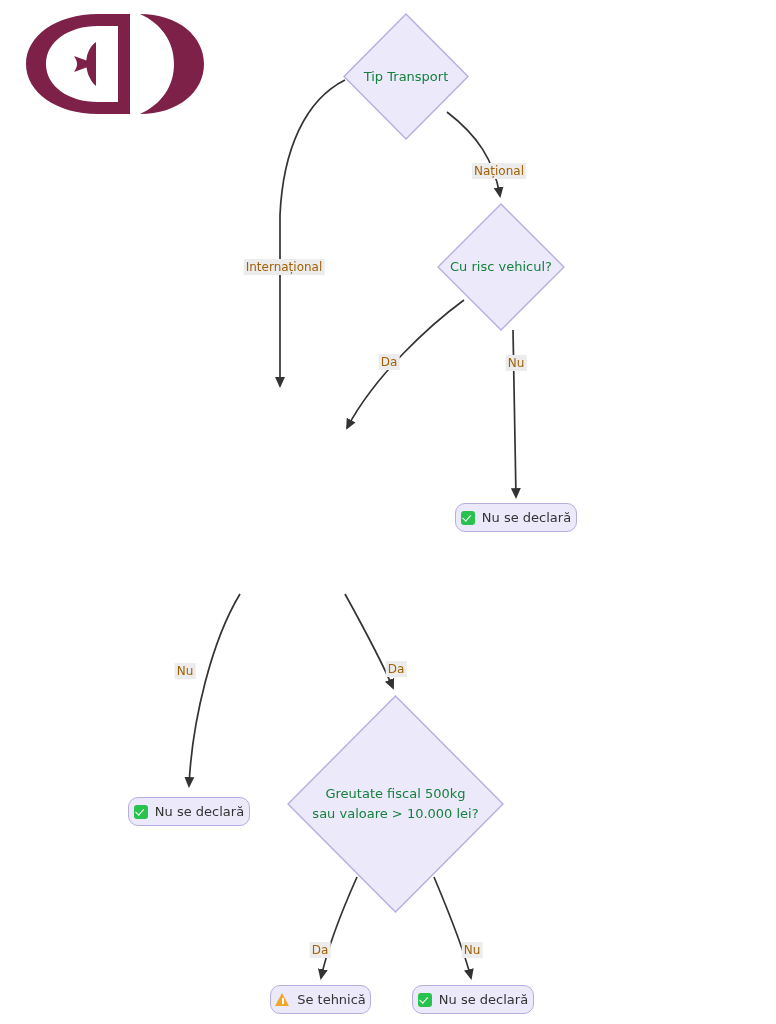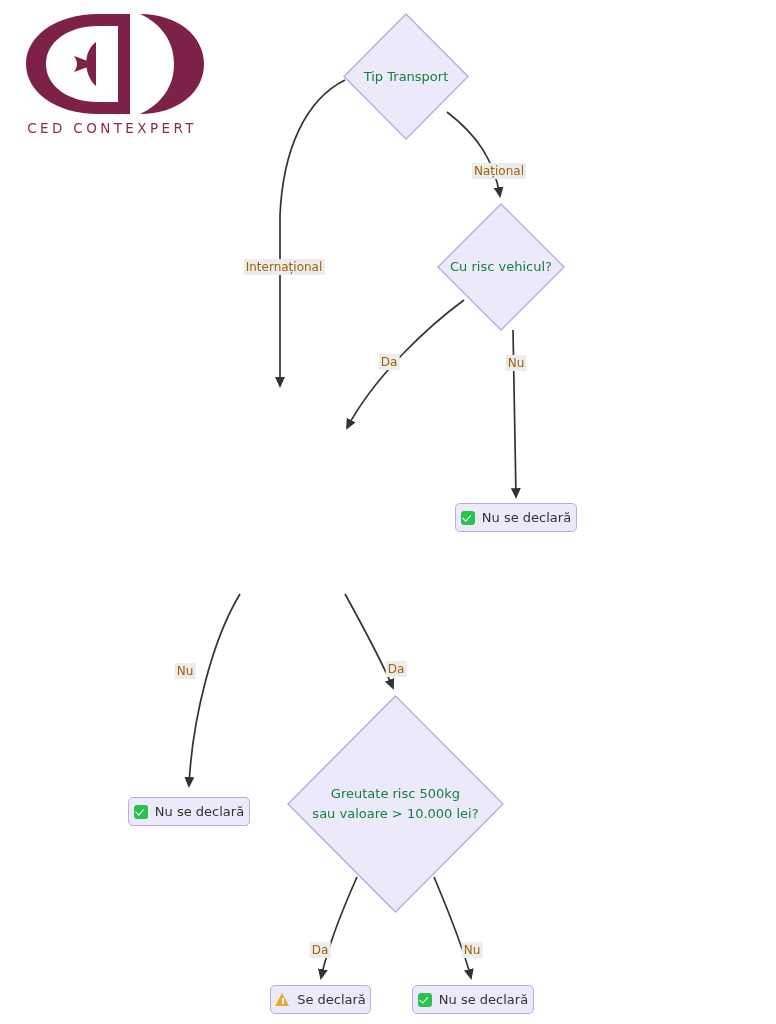--- a/index.html
+++ b/index.html
@@ -84,21 +84,21 @@
     font-family: "DejaVu Sans", sans-serif;
     white-space: pre;
     pointer-events: none;
   }
 
   .term-node {
     position: absolute;
     box-sizing: border-box;
     background: #ECE9FB;
     border: 1.1px solid #b6aee0;
-    border-radius: 5px;
+    border-radius: 10px;
     display: flex;
     align-items: center;
     justify-content: center;
     gap: 7px;
     padding: 0 11px;
     height: 29px;
     color: #333333;
     font-size: 13px;
     font-family: "DejaVu Sans", sans-serif;
     white-space: nowrap;
@@ -177,21 +177,20 @@
       <path d="M118 2 L118 102 L86 102 C44 102 14 80 14 52 C14 24 44 2 86 2 Z
                M86 14 C56 14 34 30 34 52 C34 74 56 90 86 90 L106 90 L106 14 Z" fill="#7d2148" fill-rule="evenodd"></path>
 
       <path d="M128 2 C166 2 192 24 192 52 C192 80 166 102 128 102
                C150 92 162 74 162 52 C162 30 150 12 128 2 Z" fill="#7d2148"></path>
 
       <path d="M84 52 L62 44 C66 50 66 54 62 60 Z" fill="#7d2148"></path>
       <path d="M84 30 L84 74 C72 64 70 40 84 30 Z" fill="#7d2148"></path>
     </svg>
   </div>
-  <div id="logo-wordmark">CED CONTEXPERT</div>
 </div>
 
 <div id="flow-canvas">
 
   <svg id="edge-layer" viewBox="0 0 776 1024" width="776" height="1024" xmlns="http://www.w3.org/2000/svg">
     <defs>
       <marker id="arrow" viewBox="0 0 12 12" refX="9" refY="6" markerWidth="7" markerHeight="7" orient="auto-start-reverse">
         <path d="M 0 1 L 11 6 L 0 11 z" fill="#333333"></path>
       </marker>
     </defs>
@@ -228,38 +227,38 @@
     </svg>
     <div class="diamond-label">Cu risc vehicul?</div>
   </div>
 
 
   <div class="diamond-wrap" style="left:287px; top:695px; width:217px; height:218px;">
     <svg class="diamond-shape" viewBox="0 0 217 218" preserveAspectRatio="none" xmlns="http://www.w3.org/2000/svg">
       <polygon points="108.5,1 216,109 108.5,217 1,109" fill="#ECE9FB" stroke="#b6aee0" stroke-width="1.4"></polygon>
     </svg>
     <div class="diamond-label" style="flex-direction:column;">
-      <span>Greutate risc 500kg</span>
+      <span>Greutate fiscal 500kg</span>
       <span>sau valoare &gt; 10.000 lei?</span>
     </div>
   </div>
 
   <div class="term-node" style="left:455px; top:503px; width:122px;">
     <span class="ico-check"></span>
     <span>Nu se declară</span>
   </div>
 
   <div class="term-node" style="left:128px; top:797px; width:122px;">
     <span class="ico-check"></span>
     <span>Nu se declară</span>
   </div>
 
   <div class="term-node" style="left:270px; top:985px; width:101px;">
     <span class="ico-warn"></span>
-    <span>Se declară</span>
+    <span>Se tehnică</span>
   </div>
 
   <div class="term-node" style="left:412px; top:985px; width:122px;">
     <span class="ico-check"></span>
     <span>Nu se declară</span>
   </div>
 
   <div class="edge-label" style="left:284px; top:267px;">Internațional</div>
   <div class="edge-label" style="left:499px; top:171px;">Național</div>
   <div class="edge-label" style="left:389px; top:362px;">Da</div>

